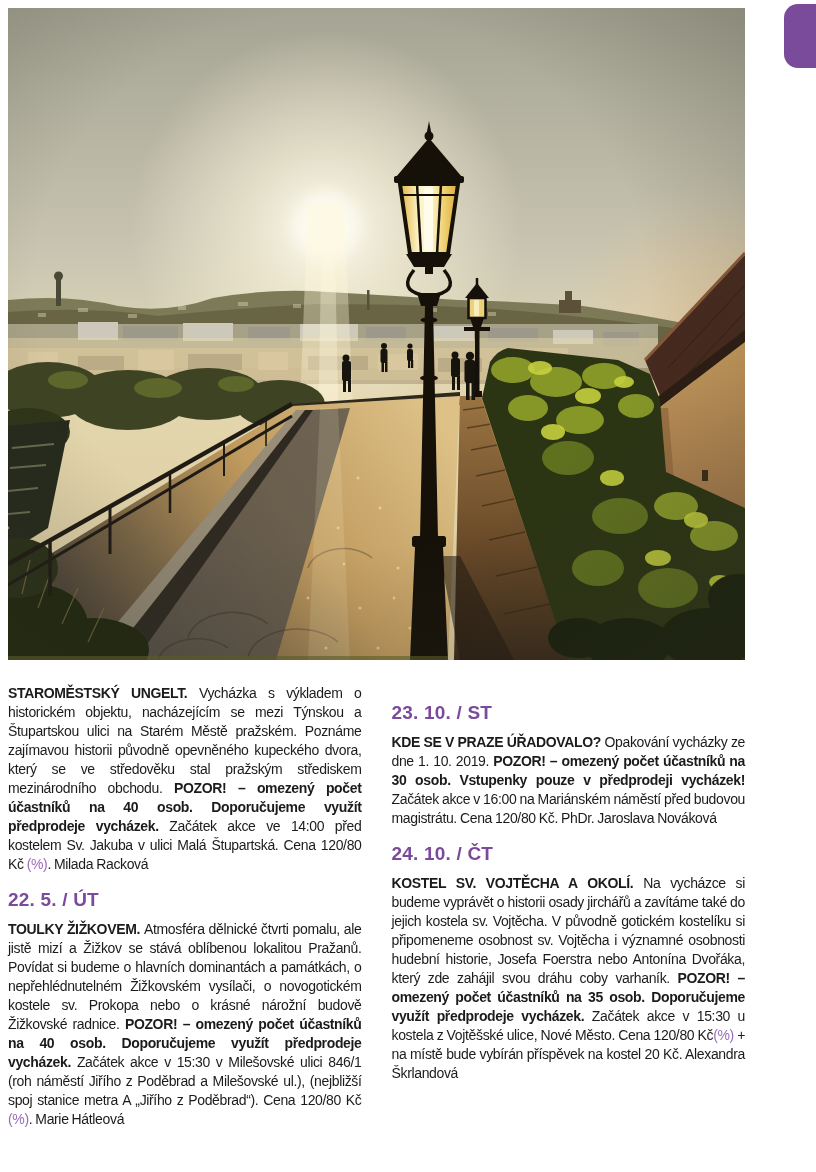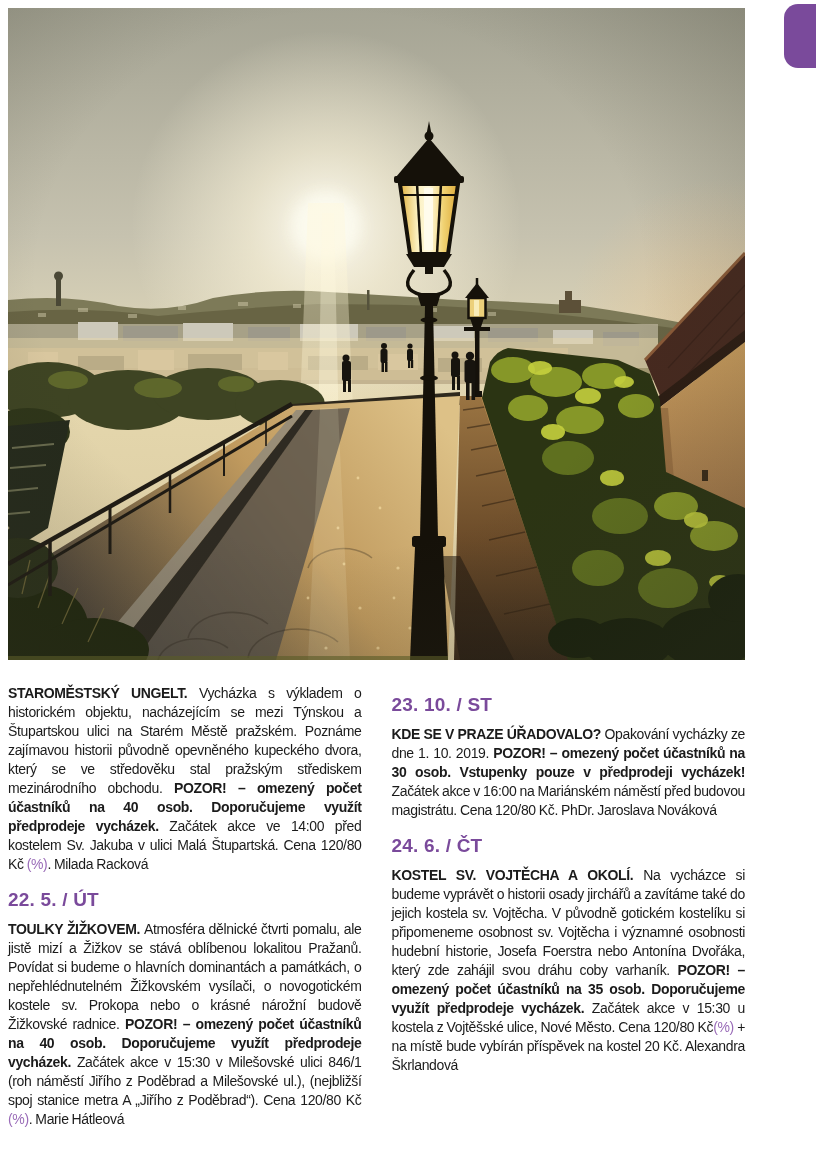--- a/index.html
+++ b/index.html
@@ -32,21 +32,21 @@
     text-align:justify;margin:0 0 6px 0;color:var(--ink);
     hyphens:auto;
   }
   .seg-lead{font-weight:700;}
   .seg-alert{font-weight:700;text-underline-offset:2px;}
   .seg-promo{color:var(--purple-light);}
   .date-heading{
     font-size:19px;font-weight:700;color:var(--purple);
     margin:15px 0 9px 0;letter-spacing:0.2px;
   }
-  .col .date-heading:first-child{margin-top:10px;}
+  .col .date-heading:first-child{margin-top:18px;}
   .footer{
     position:absolute;left:8px;top:1176px;width:737px;
     display:flex;align-items:baseline;color:var(--purple);justify-content:space-between;
   }
   .footer-website{font-size:21px;letter-spacing:0;}
   .footer-right{margin-left:auto;display:flex;align-items:baseline;}
   .footer-publication{font-size:21px;font-weight:700;}
   .footer-separator{
     display:inline-block;width:7px;height:7px;background:var(--purple);
     margin:0 7px;align-self:center;
@@ -379,21 +379,21 @@
 
 <main class="columns">
   <section class="col">
       <p class="entry"><span class="seg-lead">STAROMĚSTSKÝ UNGELT. </span><span class="seg-normal">Vycházka s výkladem o historickém objektu, nacházejícím se mezi Týnskou a Štupartskou ulici na Starém Městě pražském. Poznáme zajímavou historii původně opevněného kupeckého dvora, který se ve středověku stal pražským střediskem mezinárodního obchodu. </span><span class="seg-alert">POZOR! – omezený počet účastníků na 40 osob. Doporučujeme využít předprodeje vycházek.</span><span class="seg-normal"> Začátek akce ve 14:00 před kostelem Sv. Jakuba v ulici Malá Štupartská. Cena 120/80 Kč </span><span class="seg-promo">(%)</span><span class="seg-normal">. Milada Racková</span></p>
       <h3 class="date-heading">22. 5. / ÚT</h3>
       <p class="entry"><span class="seg-lead">TOULKY ŽIŽKOVEM. </span><span class="seg-normal">Atmosféra dělnické čtvrti pomalu, ale jistě mizí a Žižkov se stává oblíbenou lokalitou Pražanů. Povídat si budeme o hlavních dominantách a památkách, o nepřehlédnutelném Žižkovském vysílači, o novogotickém kostele sv. Prokopa nebo o krásné nárožní budově Žižkovské radnice. </span><span class="seg-alert">POZOR! – omezený počet účastníků na 40 osob. Doporučujeme využít předprodeje vycházek.</span><span class="seg-normal"> Začátek akce v 15:30 v Milešovské ulici 846/1 (roh náměstí Jiřího z Poděbrad a Milešovské ul.), (nejbližší spoj stanice metra A „Jiřího z Poděbrad“). Cena 120/80 Kč </span><span class="seg-promo">(%)</span><span class="seg-normal">. Marie Hátleová</span></p>
     </section>
   <section class="col">
       <h3 class="date-heading">23. 10. / ST</h3>
       <p class="entry"><span class="seg-lead">KDE SE V PRAZE ÚŘADOVALO? </span><span class="seg-normal">Opakování vycházky ze dne 1. 10. 2019. </span><span class="seg-alert">POZOR! – omezený počet účastníků na 30 osob. Vstupenky pouze v předprodeji vycházek!</span><span class="seg-normal"> Začátek akce v 16:00 na Mariánském náměstí před budovou magistrátu. Cena 120/80 Kč. PhDr. Jaroslava Nováková</span></p>
-      <h3 class="date-heading">24. 6. / ČT</h3>
+      <h3 class="date-heading">24. 10. / ČT</h3>
       <p class="entry"><span class="seg-lead">KOSTEL SV. VOJTĚCHA A OKOLÍ. </span><span class="seg-normal">Na vycházce si budeme vyprávět o historii osady jirchářů a zavítáme také do jejich kostela sv. Vojtěcha. V původně gotickém kostelíku si připomeneme osobnost sv. Vojtěcha i významné osobnosti hudební historie, Josefa Foerstra nebo Antonína Dvořáka, který zde zahájil svou dráhu coby varhaník. </span><span class="seg-alert">POZOR! – omezený počet účastníků na 35 osob. Doporučujeme využít předprodeje vycházek.</span><span class="seg-normal"> Začátek akce v 15:30 u kostela z Vojtěšské ulice, Nové Město. Cena 120/80 Kč</span><span class="seg-promo">(%)</span><span class="seg-normal"> + na místě bude vybírán příspěvek na kostel 20 Kč. Alexandra Škrlandová</span></p>
     </section>
 </main>
 
 <footer class="footer">
   <span class="footer-website">www.kampocesku.cz</span>
   <span class="footer-right">
     <span class="footer-publication">pozvánka Prague City Tourism</span>
     <span class="footer-separator"></span>
     <span class="footer-page">23</span>

